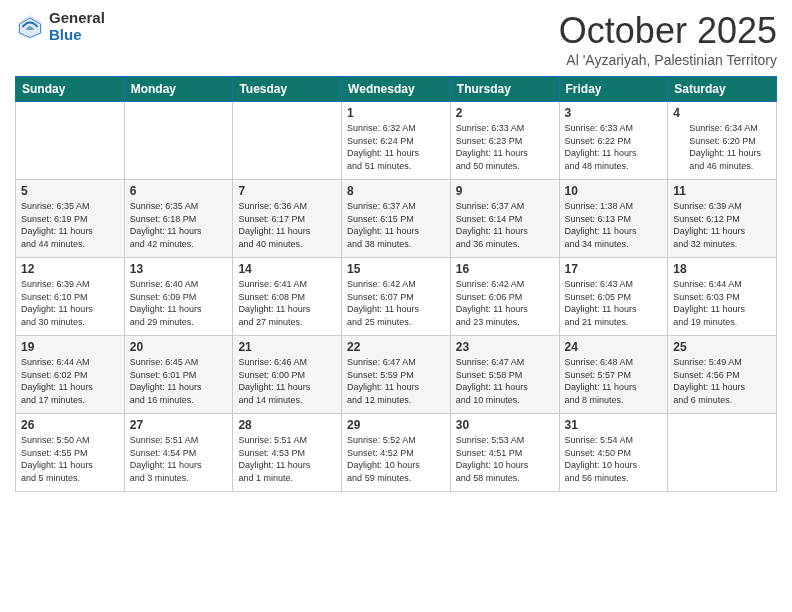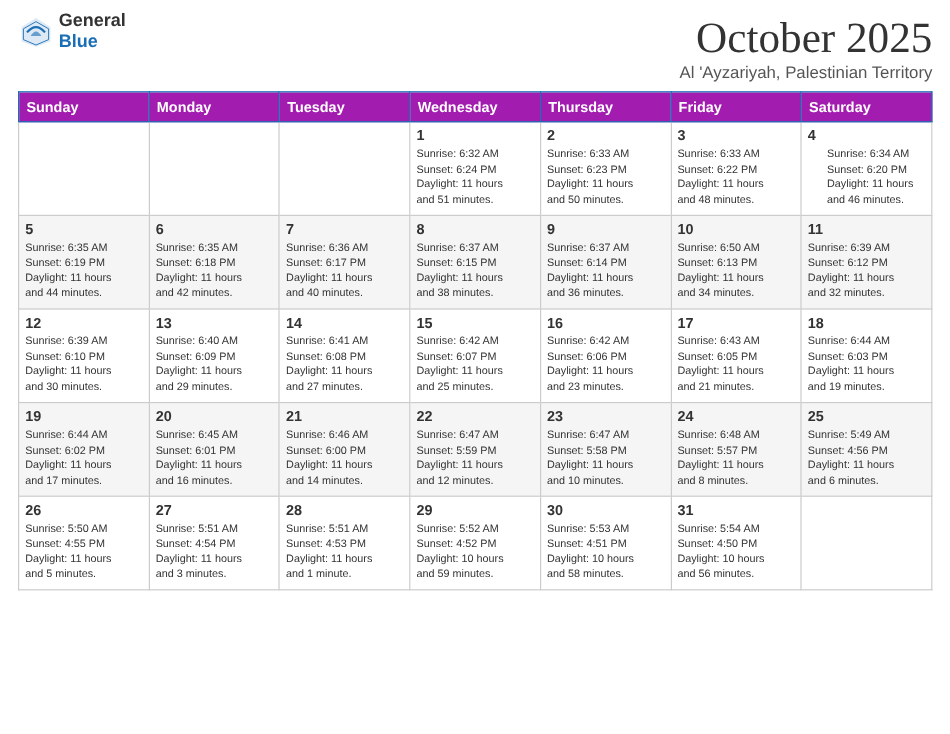--- a/index.html
+++ b/index.html
@@ -45,34 +45,33 @@
       width: 30px;
       height: 30px;
     }
     .title-block {
       text-align: right;
     }
     .month-title {
       font-size: 36px;
       color: #333;
       font-weight: normal;
-      font-family: Liberation Serif, serif;
     }
     .location-title {
       font-size: 14px;
       color: #555;
       margin-left: 40px;
     }
     .calendar {
       width: 100%;
       border-collapse: collapse;
       table-layout: fixed;
     }
     .calendar th {
-      background-color: #a21caf;
+      background-color: #0f766e;
       color: #fff;
       text-align: left;
       padding: 5px 6px;
       font-size: 12px;
       font-weight: bold;
       border: 1px solid #1a6eb5;
     }
     .calendar td {
       vertical-align: top;
       padding: 4px 5px;
@@ -200,21 +199,21 @@
           </td>
           <td>
             <span class="day-num">9</span>
             <div class="day-info" style="white-space: pre-line;">Sunrise: 6:37 AM
 Sunset: 6:14 PM
 Daylight: 11 hours
 and 36 minutes.</div>
           </td>
           <td>
             <span class="day-num">10</span>
-            <div class="day-info" style="white-space: pre-line;">Sunrise: 6:50 AM
+            <div class="day-info" style="white-space: pre-line;">Sunrise: 1:38 AM
 Sunset: 6:13 PM
 Daylight: 11 hours
 and 34 minutes.</div>
           </td>
           <td>
             <span class="day-num">11</span>
             <div class="day-info" style="white-space: pre-line;">Sunrise: 6:39 AM
 Sunset: 6:12 PM
 Daylight: 11 hours
 and 32 minutes.</div>

